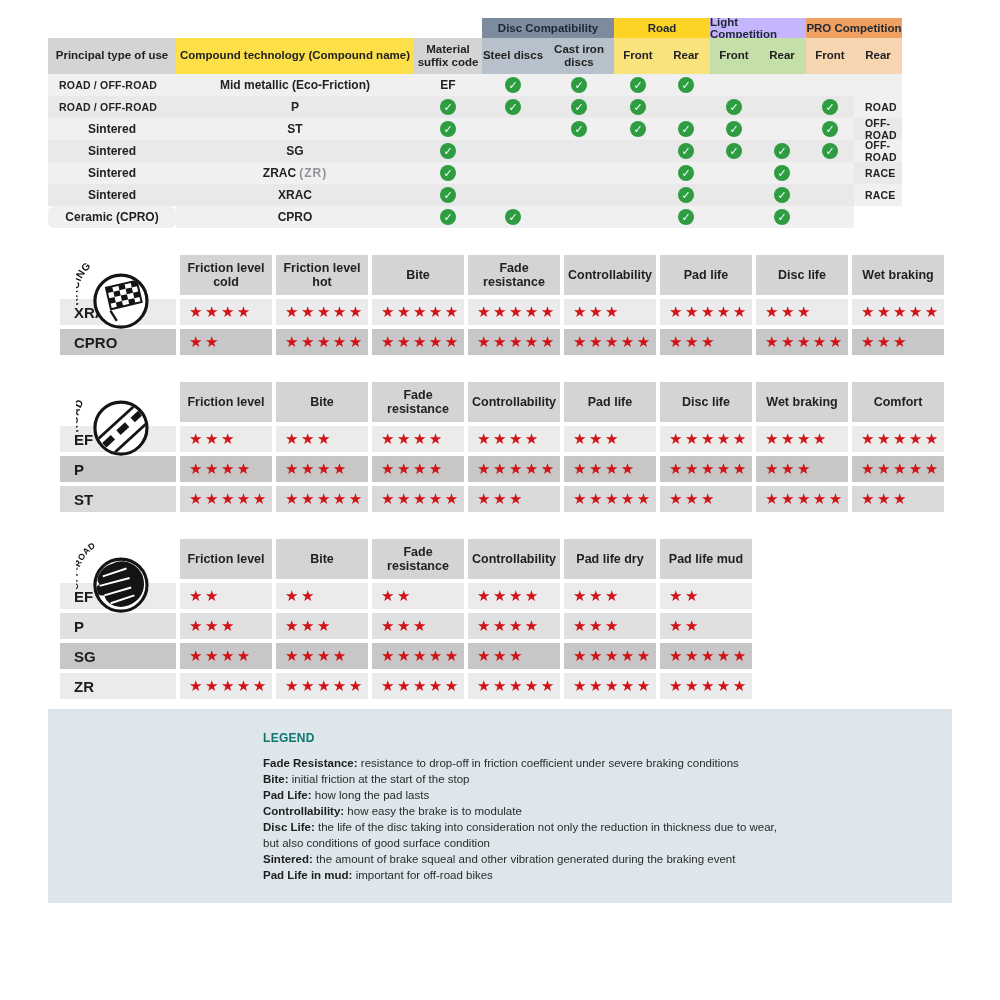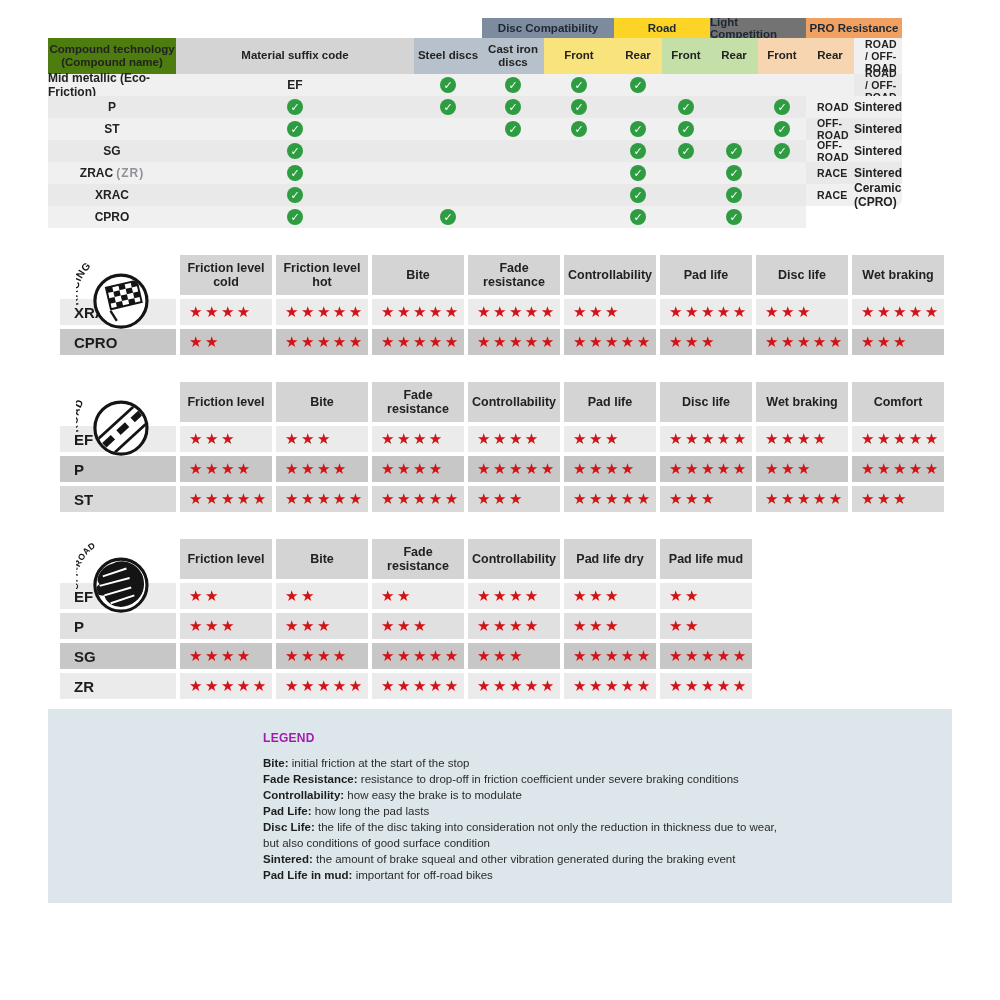--- a/index.html
+++ b/index.html
@@ -39,23 +39,24 @@
 </style>
 </head>
 <body>
 
 <div class="page">
   <div class="content">
     <div class="ctable">
         <div class="ct-blank"></div>
         <div class="ct-group" style="background: rgb(124, 139, 157);">Disc Compatibility</div>
         <div class="ct-group" style="background: rgb(253, 212, 38);">Road</div>
-        <div class="ct-group" style="background: #737373;">Light Competition</div>
-        <div class="ct-group" style="background: rgb(240, 161, 97);">PRO Resistance</div>
-        <div class="ct-head" style="background: #4d7c0f;">Compound technology (Compound name)</div>
+        <div class="ct-group" style="background: #c4b5fd;">Light Competition</div>
+        <div class="ct-group" style="background: rgb(240, 161, 97);">PRO Competition</div>
+        <div class="ct-head" style="background: rgb(212, 212, 212);">Principal type of use</div>
+        <div class="ct-head" style="background: #fde047;">Compound technology (Compound name)</div>
         <div class="ct-head" style="background: rgb(212, 212, 212);">Material suffix code</div>
         <div class="ct-head" style="background: rgb(183, 193, 203);">Steel discs</div>
         <div class="ct-head" style="background: rgb(183, 193, 203);">Cast iron discs</div>
         <div class="ct-head" style="background: rgb(248, 227, 125);">Front</div>
         <div class="ct-head" style="background: rgb(248, 227, 125);">Rear</div>
         <div class="ct-head" style="background: rgb(197, 223, 169);">Front</div>
         <div class="ct-head" style="background: rgb(197, 223, 169);">Rear</div>
         <div class="ct-head" style="background: rgb(248, 213, 177);">Front</div>
         <div class="ct-head" style="background: rgb(248, 213, 177);">Rear</div>
         <div class="ct-cell ct-use" style="background: rgb(240, 240, 240);">ROAD / OFF-ROAD</div>
@@ -381,26 +382,26 @@
             <div class="rt-stars" style="background: rgb(235, 235, 235); height: 26px; color: rgb(210, 19, 23);">★★★★★</div>
             <div class="rt-stars" style="background: rgb(235, 235, 235); height: 26px; color: rgb(210, 19, 23);">★★★★★</div>
             <div class="rt-stars" style="background: rgb(235, 235, 235); height: 26px; color: rgb(210, 19, 23);">★★★★★</div>
             <div class="rt-stars" style="background: rgb(235, 235, 235); height: 26px; color: rgb(210, 19, 23);">★★★★★</div>
             <div class="rt-stars" style="background: rgb(235, 235, 235); height: 26px; color: rgb(210, 19, 23);">★★★★★</div>
             <div class="rt-stars" style="background: rgb(235, 235, 235); height: 26px; color: rgb(210, 19, 23);">★★★★★</div>
           </div>
         </section>
       </div>
     <div class="legend" style="background: rgb(220, 230, 235);">
-      <div class="legend-title" style="color: #a21caf;">LEGEND</div>
+      <div class="legend-title" style="color: #0f766e;">LEGEND</div>
       <div id="legend-host">
+          <div class="lg-line"><b>Fade Resistance:</b> resistance to drop-off in friction coefficient under severe braking conditions</div>
           <div class="lg-line"><b>Bite:</b> initial friction at the start of the stop</div>
-          <div class="lg-line"><b>Fade Resistance:</b> resistance to drop-off in friction coefficient under severe braking conditions</div>
+          <div class="lg-line"><b>Pad Life:</b> how long the pad lasts</div>
           <div class="lg-line"><b>Controllability:</b> how easy the brake is to modulate</div>
-          <div class="lg-line"><b>Pad Life:</b> how long the pad lasts</div>
           <div class="lg-line"><b>Disc Life:</b> the life of the disc taking into consideration not only the reduction in thickness due to wear,</div>
           <div class="lg-line">but also conditions of good surface condition</div>
           <div class="lg-line"><b>Sintered:</b> the amount of brake squeal and other vibration generated during the braking event</div>
           <div class="lg-line"><b>Pad Life in mud:</b> important for off-road bikes</div>
         </div>
     </div>
   </div>
 </div>
 
 </body></html>

